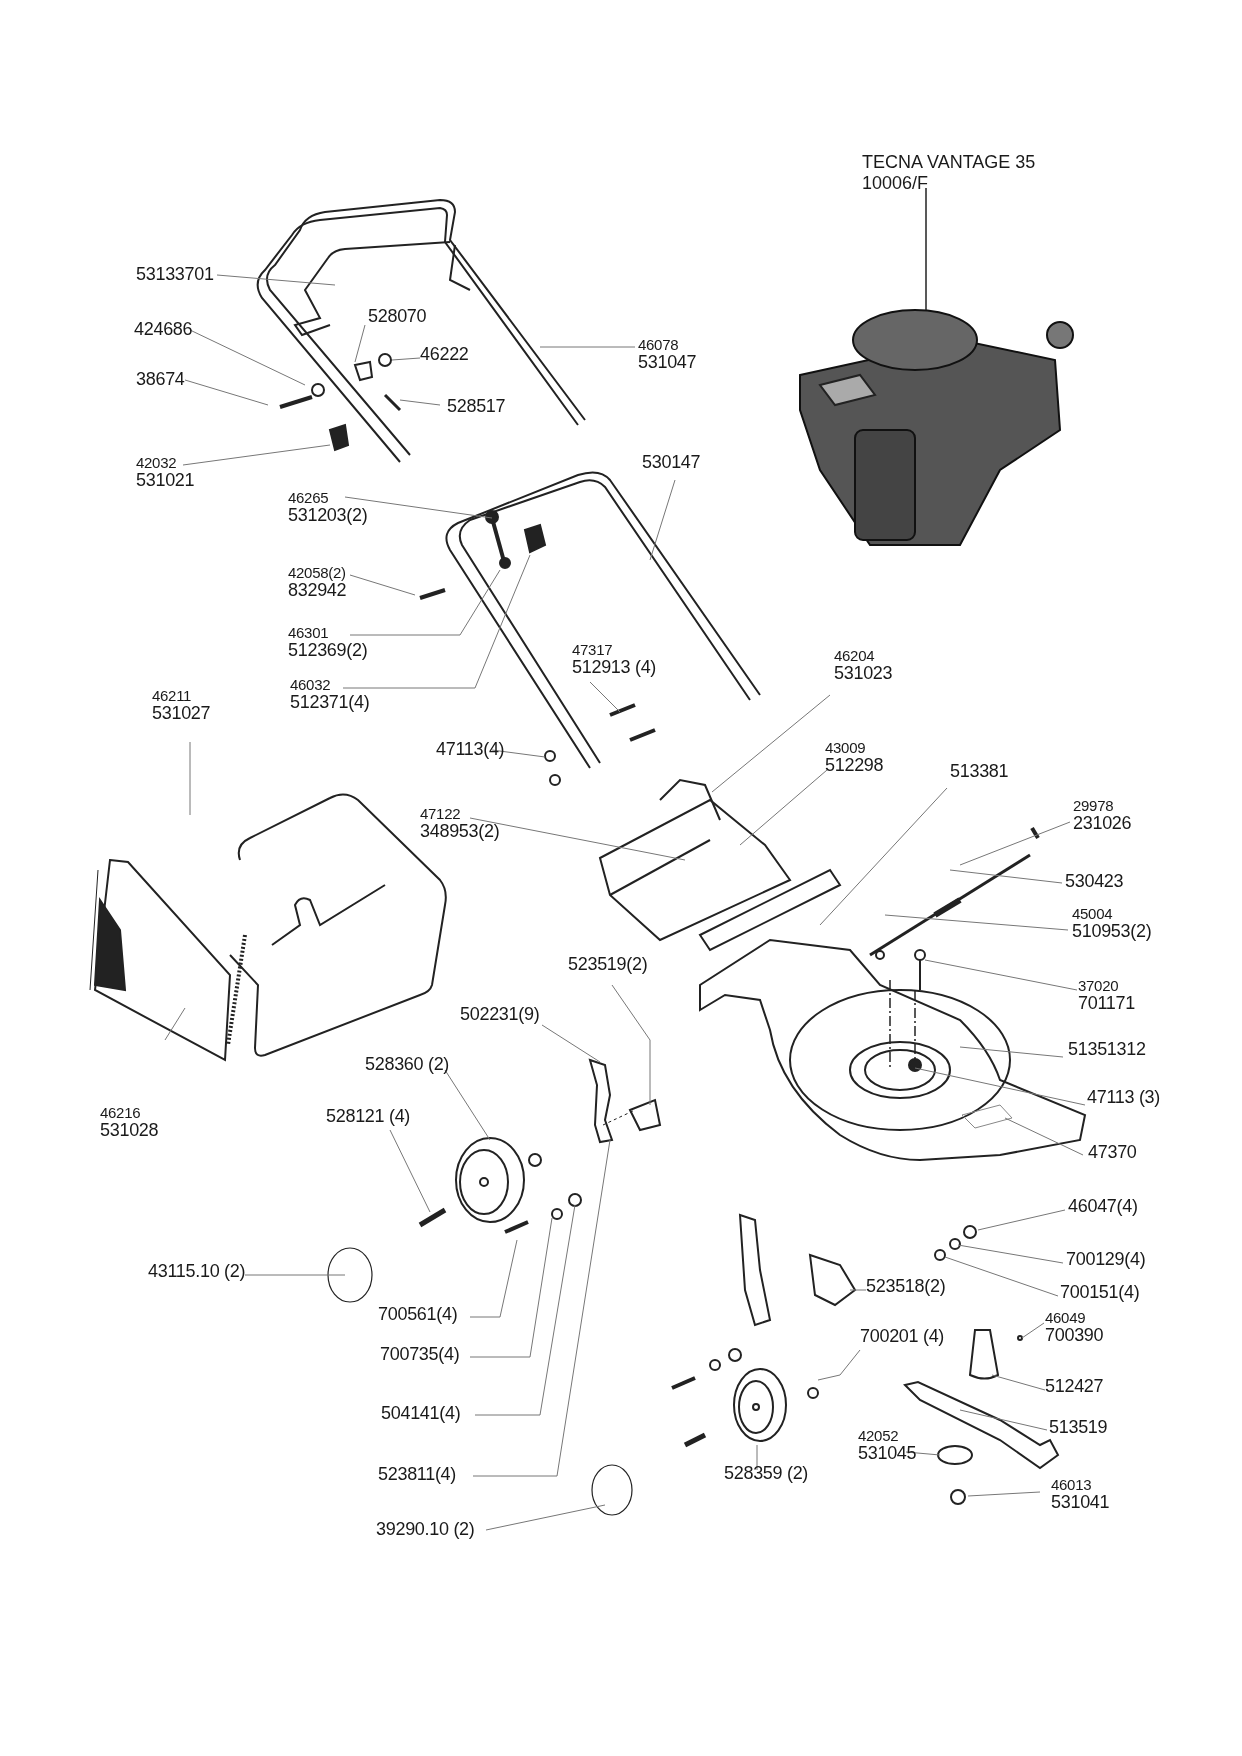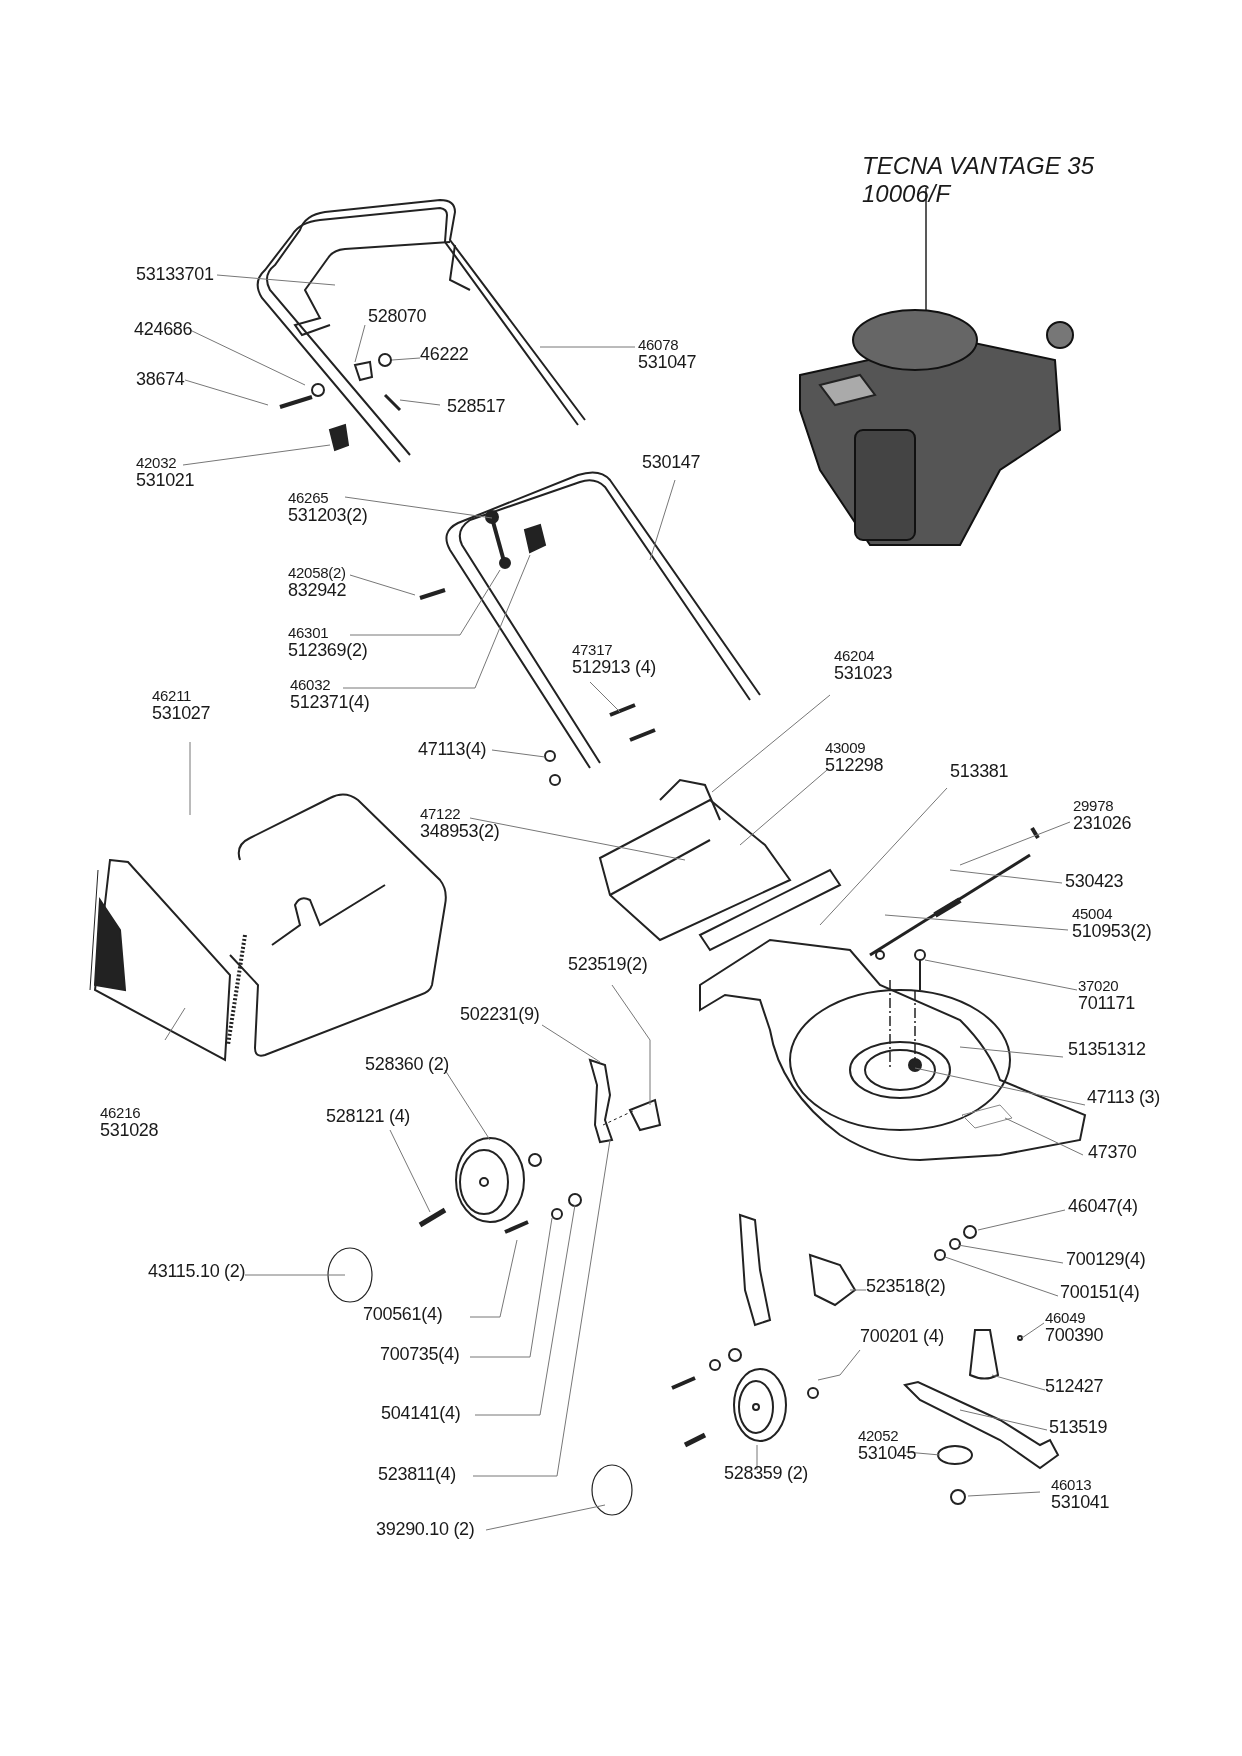--- a/index.html
+++ b/index.html
@@ -2,21 +2,21 @@
 <html><head>
 <meta charset="utf-8">
 <style>
   html, body { margin:0; padding:0; background:#ffffff; }
   body { width:1242px; height:1756px; position:relative; overflow:hidden;
          font-family:"Liberation Sans", sans-serif; color:#1a1a1a; }
   #canvas { position:absolute; left:0; top:0; width:1242px; height:1756px; }
   .lbl { position:absolute; white-space:nowrap; line-height:1.05; letter-spacing:-0.3px; }
   .lbl .ref { font-size:15px; display:block; }
   .lbl .pn  { font-size:18px; display:block; }
-  .engine-title { position:absolute; font-size:24px; line-height:1.15;font-style:italic; }
+  .engine-title { position:absolute; font-size:18px; line-height:1.15; }
 </style>
 </head>
 <body>
 
 <svg id="canvas" width="1242" height="1756" viewBox="0 0 1242 1756">
   <g stroke="#222" fill="none" stroke-width="2">
 
     <g>
       <path d="M410 455 L270 290 Q262 275 275 265 L300 230 Q305 215 325 212 L440 200 Q455 200 455 212 L450 240 L585 420"></path>
       <path d="M400 462 L262 298 Q252 282 265 270 L292 235 Q300 222 320 220 L440 208 Q447 209 447 215 L445 242 L578 425"></path>
@@ -233,21 +233,21 @@
       <span class="pn">512371(4)</span>
     </div>
   <div class="lbl" style="left:572px;top:642px">
       <span class="ref">47317</span>
       <span class="pn">512913 (4)</span>
     </div>
   <div class="lbl" style="left:152px;top:688px">
       <span class="ref">46211</span>
       <span class="pn">531027</span>
     </div>
-  <div class="lbl" style="left:418px;top:740px">
+  <div class="lbl" style="left:436px;top:740px">
       <span class="pn">47113(4)</span>
     </div>
   <div class="lbl" style="left:834px;top:648px">
       <span class="ref">46204</span>
       <span class="pn">531023</span>
     </div>
   <div class="lbl" style="left:825px;top:740px">
       <span class="ref">43009</span>
       <span class="pn">512298</span>
     </div>
@@ -306,21 +306,21 @@
     </div>
   <div class="lbl" style="left:1066px;top:1250px">
       <span class="pn">700129(4)</span>
     </div>
   <div class="lbl" style="left:866px;top:1277px">
       <span class="pn">523518(2)</span>
     </div>
   <div class="lbl" style="left:1060px;top:1283px">
       <span class="pn">700151(4)</span>
     </div>
-  <div class="lbl" style="left:363px;top:1305px">
+  <div class="lbl" style="left:378px;top:1305px">
       <span class="pn">700561(4)</span>
     </div>
   <div class="lbl" style="left:860px;top:1327px">
       <span class="pn">700201 (4)</span>
     </div>
   <div class="lbl" style="left:1045px;top:1310px">
       <span class="ref">46049</span>
       <span class="pn">700390</span>
     </div>
   <div class="lbl" style="left:380px;top:1345px">

